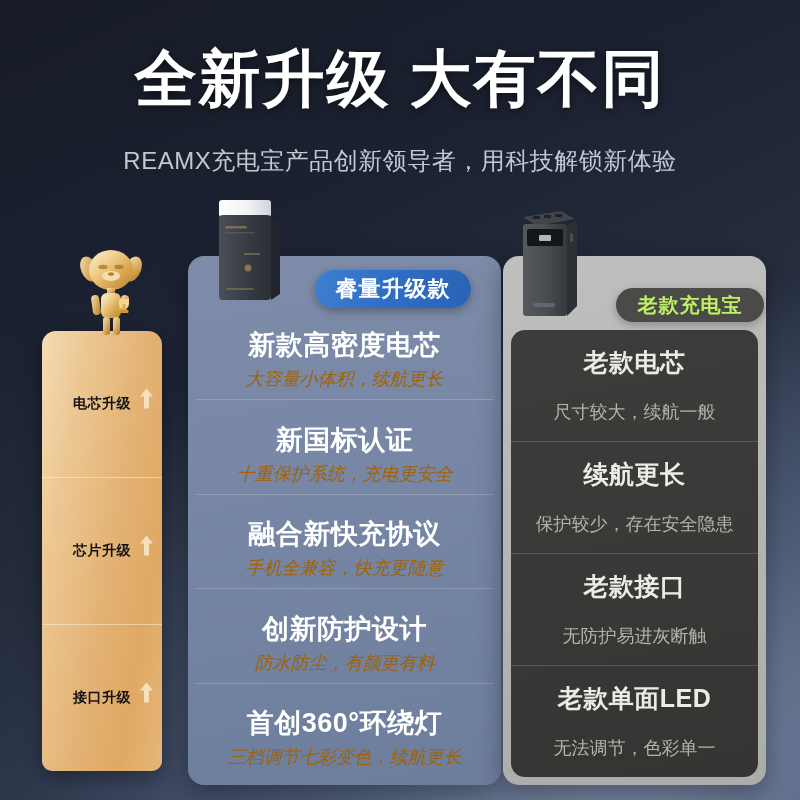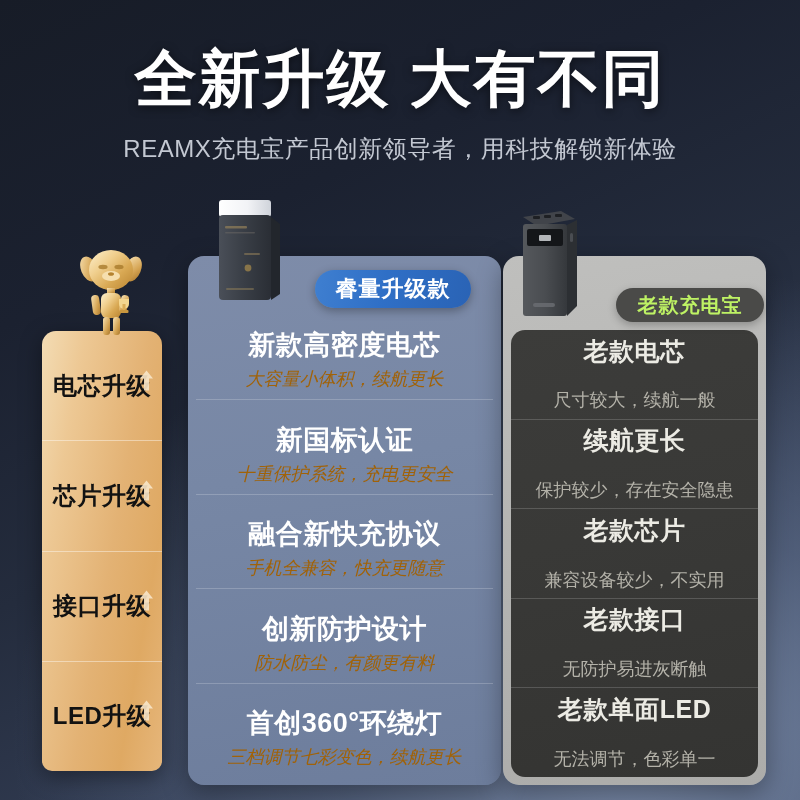--- a/index.html
+++ b/index.html
@@ -28,21 +28,21 @@
   }
   .headline {
     font-size: 62px;
     line-height: 1.05;
     font-weight: bold;
     color: #ffffff;
     letter-spacing: 2px;
     text-shadow: 0 2px 10px rgba(0,0,0,0.55);
   }
   .subhead {
-    margin-top: 22px;
+    margin-top: 34px;
     font-size: 24px;
     color: #c3c8d2;
     letter-spacing: 0.5px;
   }
 
   
   .sidebar {
     position: absolute;
     left: 42px;
     top: 331px;
@@ -59,21 +59,21 @@
   .side-item {
     flex: 1;
     position: relative;
     display: flex;
     align-items: center;
     justify-content: center;
     border-bottom: 1px solid rgba(255,255,255,0.42);
   }
   .side-item:last-child { border-bottom: none; }
   .side-label {
-    font-size: 24px;
+    font-size: 14px;
     font-weight: bold;
     color: #121212;
     letter-spacing: 0.5px;
     white-space: nowrap;
   }
   .side-arrow {
     position: absolute;
     right: 7px;
     top: 50%;
     transform: translateY(-75%);
@@ -260,26 +260,20 @@
     </svg>
   </div>
 
   <div class="side-item">
     <span class="side-label">接口升级</span>
     <svg class="side-arrow" viewBox="0 0 17 22">
       <path d="M8.5 1 L15 9 L11 9 L11 21 L6 21 L6 9 L2 9 Z" fill="#f7e4c6" opacity="0.92"></path>
     </svg>
   </div>
 
-  <div class="side-item">
-    <span class="side-label">LED升级</span>
-    <svg class="side-arrow" viewBox="0 0 17 22">
-      <path d="M8.5 1 L15 9 L11 9 L11 21 L6 21 L6 9 L2 9 Z" fill="#f7e4c6" opacity="0.92"></path>
-    </svg>
-  </div>
 
 </div>
 
 <svg class="mascot" viewBox="0 0 66 92">
   <defs>
     <linearGradient id="goldG" x1="0" y1="0" x2="1" y2="1">
       <stop offset="0%" stop-color="#fdf0cd"></stop>
       <stop offset="35%" stop-color="#f0cf8e"></stop>
       <stop offset="65%" stop-color="#d9a954"></stop>
       <stop offset="100%" stop-color="#b98431"></stop>
@@ -408,24 +402,20 @@
   <div class="row">
     <div class="row-title">老款电芯</div>
     <div class="row-sub">尺寸较大，续航一般</div>
   </div>
 
   <div class="row">
     <div class="row-title">续航更长</div>
     <div class="row-sub">保护较少，存在安全隐患</div>
   </div>
 
-  <div class="row">
-    <div class="row-title">老款芯片</div>
-    <div class="row-sub">兼容设备较少，不实用</div>
-  </div>
 
   <div class="row">
     <div class="row-title">老款接口</div>
     <div class="row-sub">无防护易进灰断触</div>
   </div>
 
   <div class="row">
     <div class="row-title">老款单面LED</div>
     <div class="row-sub">无法调节，色彩单一</div>
   </div>

